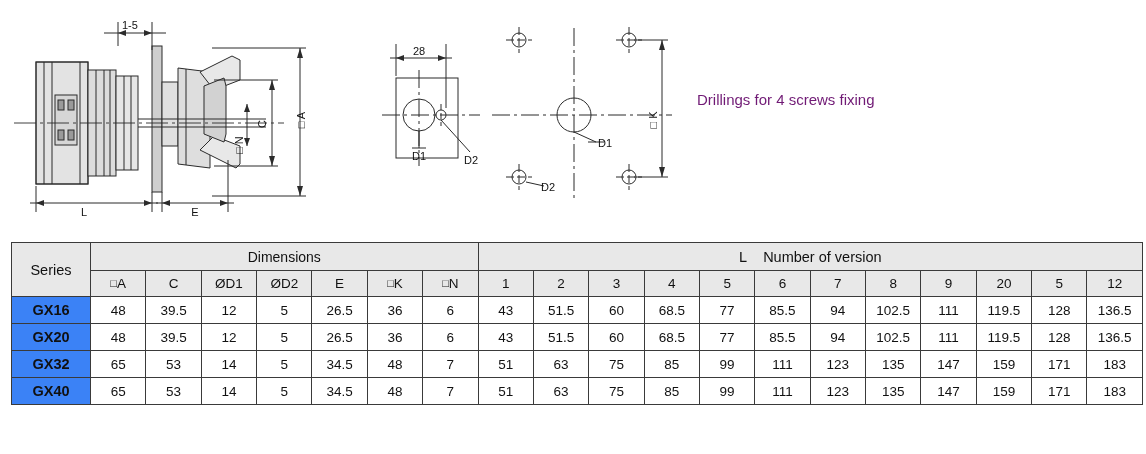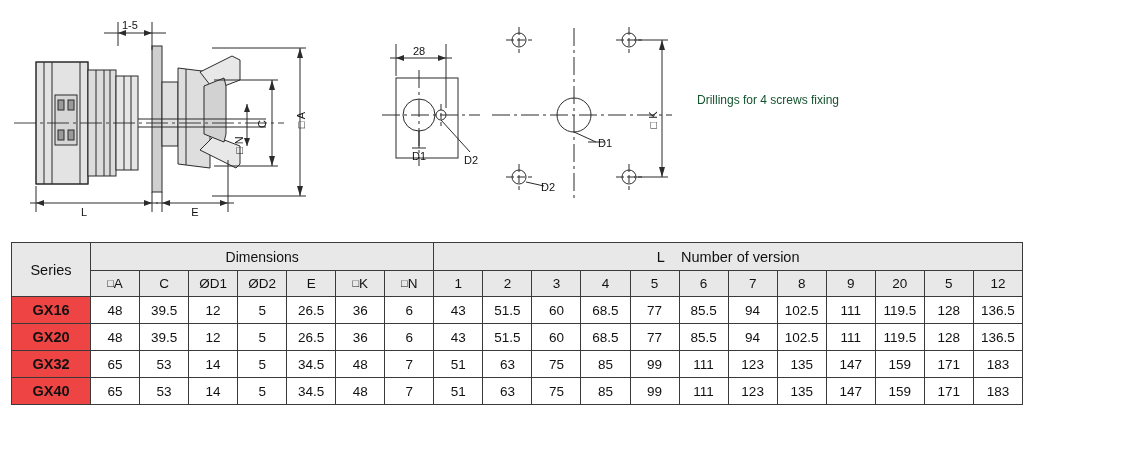--- a/index.html
+++ b/index.html
@@ -2,34 +2,34 @@
 <html><head>
 <meta charset="utf-8">
 <style>
   html,body{margin:0;padding:0;background:#ffffff;}
   body{width:1146px;height:454px;font-family:"Liberation Sans",sans-serif;color:#1a1a1a;overflow:hidden;position:relative;}
 
   
   .drawing{position:absolute;left:0;top:0;width:918px;height:236px;}
   .svg-wrap{position:absolute;left:0;top:0;}
 
-  .note{position:absolute;left:697px;top:90px;font-size:12px;line-height:20px;color:#14532d;}
+  .note{position:absolute;left:697px;top:90px;font-size:15px;line-height:20px;color:#701a75;}
 
   
   .tbl-wrap{position:absolute;left:11px;top:242px;width:1124px;}
-  table.spec{border-collapse:collapse;width:1012px;table-layout:fixed;font-size:13.5px;}
+  table.spec{border-collapse:collapse;width:1132px;table-layout:fixed;font-size:13.5px;}
   table.spec th, table.spec td{border:1px solid #3a3a3a;text-align:center;vertical-align:middle;padding:0;color:#111;}
   table.spec thead th{background:#e8e8e8;font-weight:normal;}
   .hdr-series{width:78px;font-weight:bold;font-size:14.5px;background:#e8e8e8;}
   .hdr-dims{font-size:14px;margin-top:24px;}
   .hdr-elem{font-size:14.5px;}
   .r-h1{height:28px;}
   .r-h2{height:26px;}
   tbody tr{height:27px;}
-  td.series-cell{font-weight:bold;background:#ef4444;font-size:14.5px;}
+  td.series-cell{font-weight:bold;background:#3b82f6;font-size:14.5px;}
   .col-d{width:52px;}
   .col-n{width:48px;}
   .sep-left{border-left:1px solid #3a3a3a;}
   .sq{font-size:11px;position:relative;top:-1px;}
 </style>
 </head>
 <body>
 
 <div class="drawing">
 

